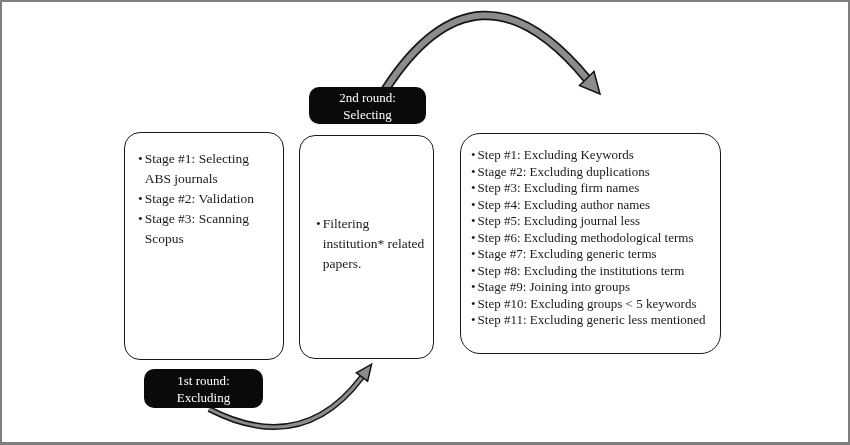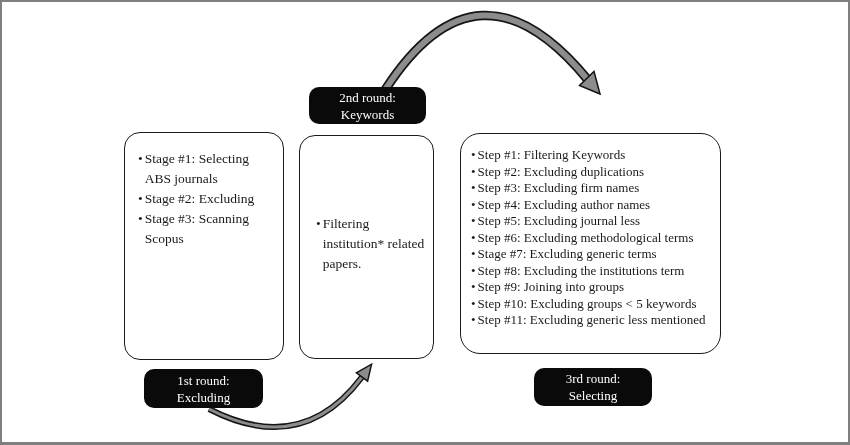--- a/index.html
+++ b/index.html
@@ -101,43 +101,43 @@
     </g>
   </svg>
 
   <div class="box box-left">
     <div class="li">
       <span class="bullet">•</span>
       <span class="li-text">Stage #1: Selecting ABS journals</span>
     </div>
     <div class="li">
       <span class="bullet">•</span>
-      <span class="li-text">Stage #2: Excluding</span>
+      <span class="li-text">Stage #2: Validation</span>
     </div>
     <div class="li">
       <span class="bullet">•</span>
       <span class="li-text">Stage #3: Scanning Scopus</span>
     </div>
   </div>
 
   <div class="box box-mid">
     <div class="li">
       <span class="bullet">•</span>
       <span class="li-text">Filtering institution* related papers.</span>
     </div>
   </div>
 
   <div class="box box-right">
     <div class="li">
       <span class="bullet">•</span>
-      <span class="li-text">Step #1: Filtering Keywords</span>
+      <span class="li-text">Step #1: Excluding Keywords</span>
     </div>
     <div class="li">
       <span class="bullet">•</span>
-      <span class="li-text">Step #2: Excluding duplications</span>
+      <span class="li-text">Stage #2: Excluding duplications</span>
     </div>
     <div class="li">
       <span class="bullet">•</span>
       <span class="li-text">Step #3: Excluding firm names</span>
     </div>
     <div class="li">
       <span class="bullet">•</span>
       <span class="li-text">Step #4: Excluding author names</span>
     </div>
     <div class="li">
@@ -151,40 +151,36 @@
     <div class="li">
       <span class="bullet">•</span>
       <span class="li-text">Stage #7: Excluding generic terms</span>
     </div>
     <div class="li">
       <span class="bullet">•</span>
       <span class="li-text">Step #8: Excluding the institutions term</span>
     </div>
     <div class="li">
       <span class="bullet">•</span>
-      <span class="li-text">Step #9: Joining into groups</span>
+      <span class="li-text">Stage #9: Joining into groups</span>
     </div>
     <div class="li">
       <span class="bullet">•</span>
       <span class="li-text">Step #10: Excluding groups &lt; 5 keywords</span>
     </div>
     <div class="li">
       <span class="bullet">•</span>
       <span class="li-text">Step #11: Excluding generic less mentioned</span>
     </div>
   </div>
 
   <div class="round-label label-1">
     <div>1st round:</div>
     <div>Excluding</div>
   </div>
 
   <div class="round-label label-2">
     <div>2nd round:</div>
-    <div>Keywords</div>
+    <div>Selecting</div>
   </div>
 
-  <div class="round-label label-3">
-    <div>3rd round:</div>
-    <div>Selecting</div>
-  </div>
 
 </div>
 
 </body></html>

